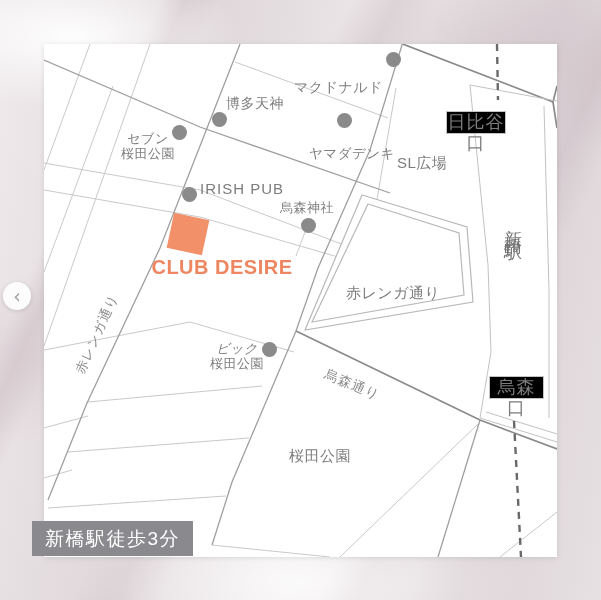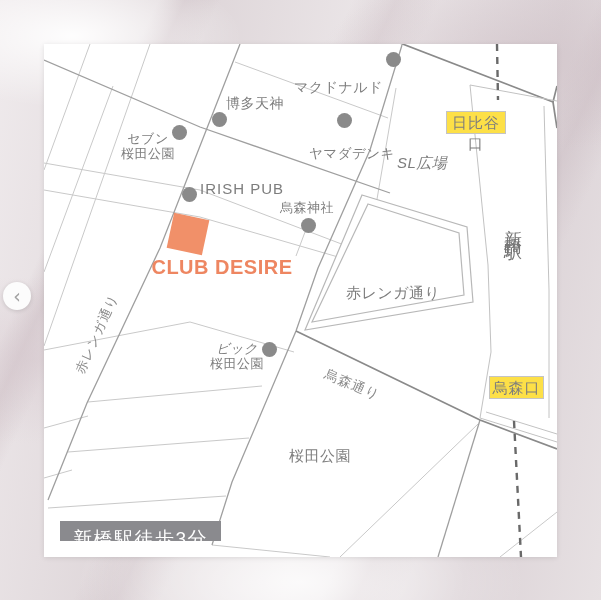--- a/index.html
+++ b/index.html
@@ -18,38 +18,38 @@
       linear-gradient(100deg, #efeaec, #dfd7da 30%, #ece7e9 55%, #dcd3d7 80%, #e7e1e3);
   }
   .map{
     position:absolute;left:44px;top:44px;width:513px;height:513px;
     background:#ffffff;box-shadow:0 1px 5px rgba(0,0,0,.10);
   }
   svg.roads{position:absolute;left:0;top:0;width:601px;height:600px;pointer-events:none;}
   .lbl{position:absolute;color:#7d7d7d;font-size:13.5px;letter-spacing:.5px;white-space:nowrap;line-height:1.18;}
   .dot{position:absolute;width:15px;height:15px;border-radius:50%;background:#8a8a8a;}
   .exitbox{
-    position:absolute;background:#fde047;border:1px solid #c4c4c4;color:#7d7d7d;
-    font-size:15px;text-align:center;line-height:21px;height:21px;letter-spacing:1px;
+    position:absolute;background:#000000;border:1px solid #c4c4c4;color:#7d7d7d;
+    font-size:18px;text-align:center;line-height:21px;height:21px;letter-spacing:1px;
   }
   .venue-name{
     position:absolute;left:148px;top:256px;width:148px;text-align:center;
     color:#ee8661;font-size:20px;font-weight:bold;letter-spacing:.5px;white-space:nowrap;
   }
   .venue-square{
     position:absolute;left:170px;top:216px;width:36px;height:36px;background:#f19069;
     transform:rotate(12deg);
   }
   .station-name{
     position:absolute;left:499px;top:215px;width:26px;
     writing-mode:vertical-rl;color:#767676;font-size:18px;letter-spacing:7px;font-weight:500;
   }
   .street-lbl{position:absolute;color:#8a8a8a;font-size:13.5px;letter-spacing:1px;white-space:nowrap;}
   .badge{
-    position:absolute;left:60px;top:521px;width:161px;height:20px;background:#8a8a8e;
+    position:absolute;left:32px;top:521px;width:161px;height:35px;background:#8a8a8e;
     color:#ffffff;font-size:19px;letter-spacing:1.5px;text-align:center;line-height:35px;
   }
   .prev-btn{
     position:absolute;left:3px;top:282px;width:28px;height:28px;border-radius:50%;
     background:#fcfcfc;box-shadow:0 1px 4px rgba(0,0,0,.14);border:none;padding:0;cursor:pointer;
   }
   .prev-btn .chev{
     display:block;color:#a3a3a3;font-size:19px;line-height:26px;text-align:center;
     font-family:"DejaVu Sans",sans-serif;
   }
@@ -148,21 +148,21 @@
 
 <div class="lbl two-line" style="left:193px;top:341px;width:88px;font-size:13px;">
   <span style="display:block;font-style:italic;">ビック</span>
   <span style="display:block;">桜田公園</span>
 </div>
 <span class="dot" style="left:262px;top:342px;"></span>
 
 <div class="venue-square"></div>
 <div class="venue-name">CLUB DESIRE</div>
 
-<div class="lbl" style="left:397px;top:154px;font-size:15px;font-style:italic;">SL広場</div>
+<div class="lbl" style="left:397px;top:154px;font-size:15px;">SL広場</div>
 <div class="lbl" style="left:346px;top:284px;font-size:15px;">赤レンガ通り</div>
 <div class="lbl" style="left:289px;top:447px;font-size:15px;">桜田公園</div>
 
 <div class="station-name">新橋駅</div>
 <div class="exitbox" style="left:446px;top:111px;width:58px;">日比谷口</div>
 <div class="exitbox" style="left:489px;top:376px;width:53px;">烏森口</div>
 
 <div class="street-lbl" style="left:47px;top:325px;width:100px;text-align:center;transform:rotate(-66deg);font-size:13px;">赤レンガ通り</div>
 <div class="street-lbl" style="left:304px;top:376px;width:96px;text-align:center;transform:rotate(23deg);">烏森通り</div>
 

